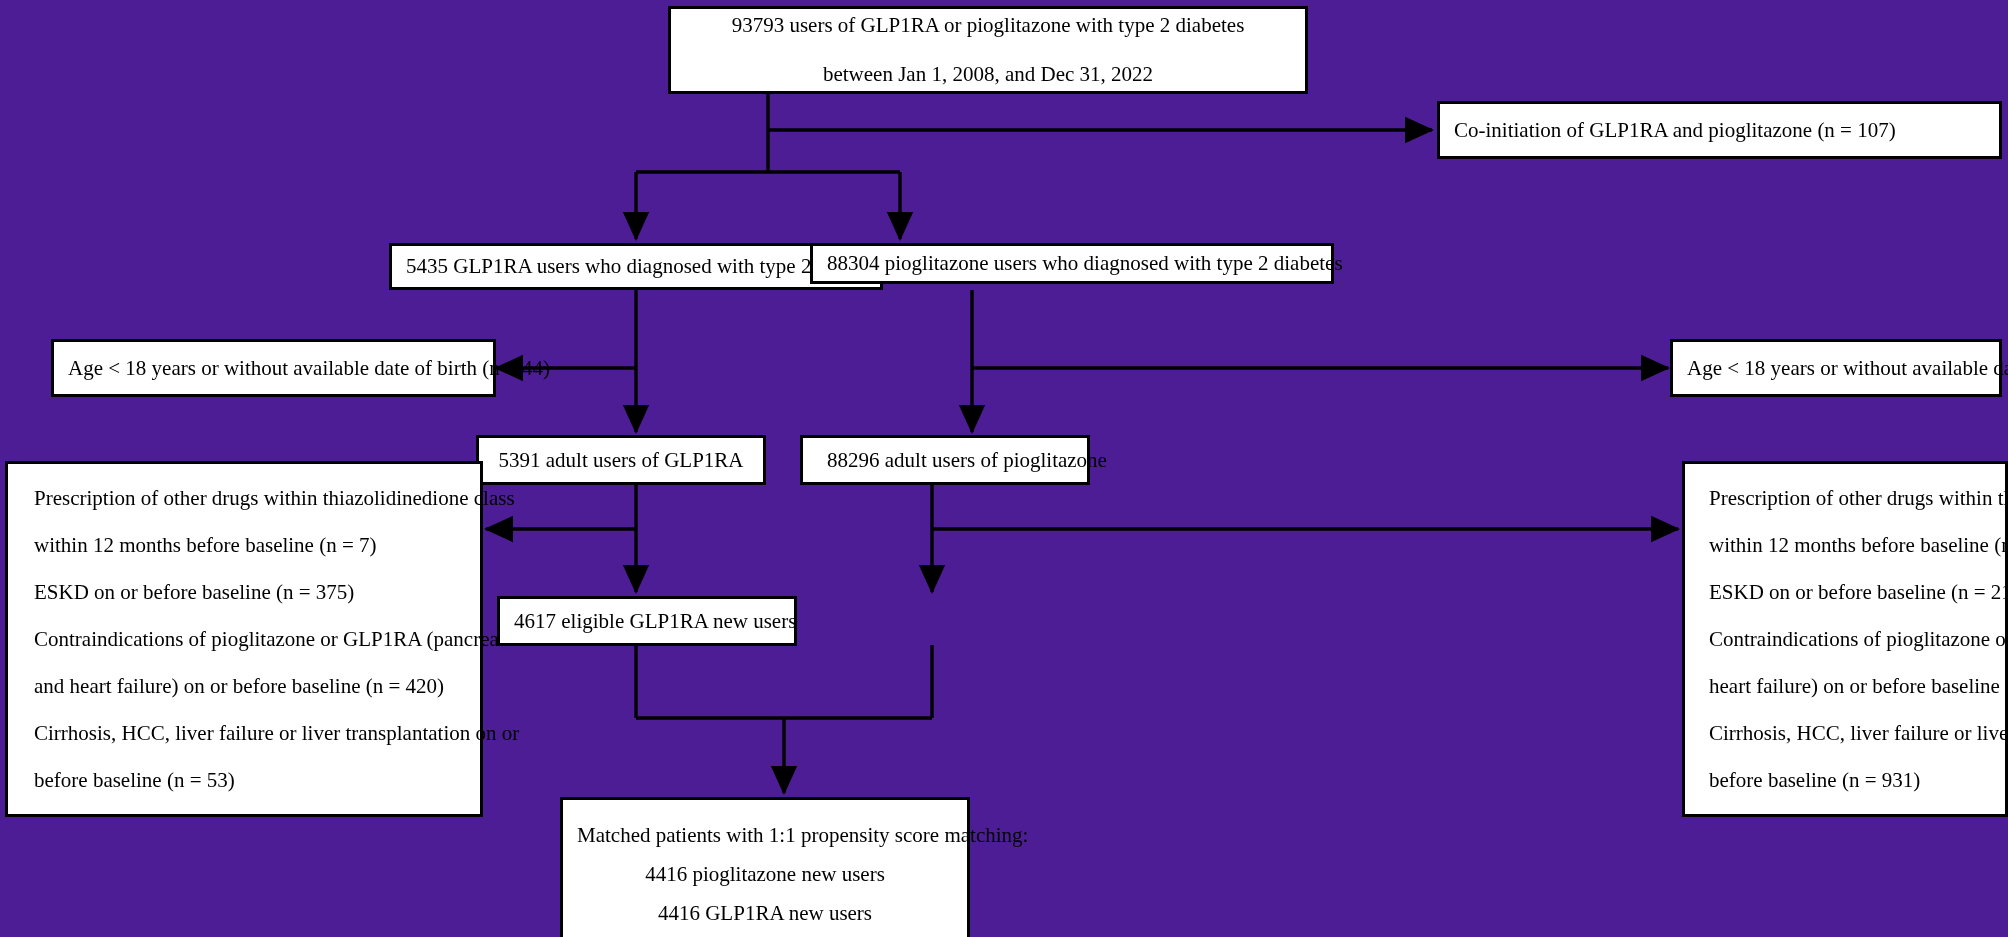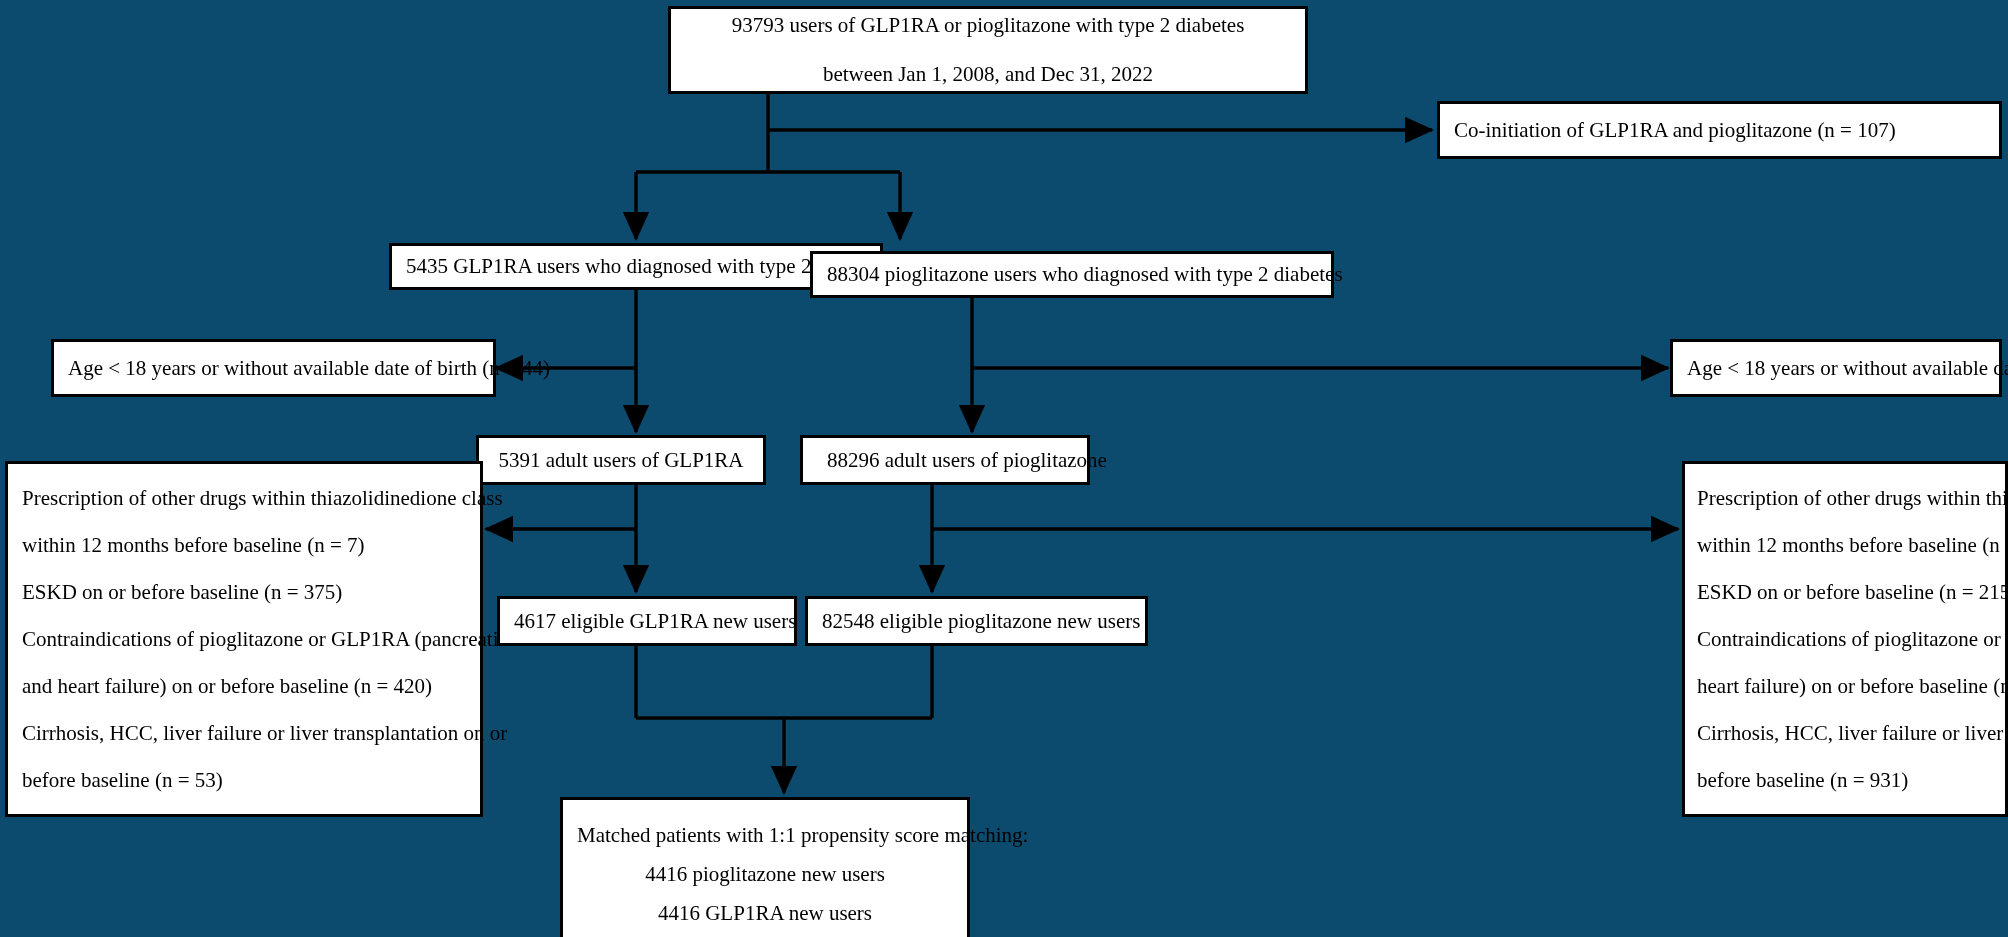--- a/index.html
+++ b/index.html
@@ -5,21 +5,21 @@
 <style>
   html, body {
     margin: 0;
     padding: 0;
     background: #ffffff;
   }
   #canvas {
     position: relative;
     width: 2008px;
     height: 937px;
-    background: #0c4a6e;
+    background: #4c1d95;
     font-family: "Liberation Serif", "DejaVu Serif", serif;
     color: #000000;
     overflow: hidden;
     text-decoration: underline;
   }
   svg#wires {
     position: absolute;
     left: 0;
     top: 0;
     width: 2008px;
@@ -38,21 +38,21 @@
   }
   .box.center { align-items: center; text-align: center; }
   .box.left   { align-items: flex-start; text-align: left; }
   .box.pad    { padding: 6px 14px; }
   .line {
     font-size: 21px;
     line-height: 1.0;
     white-space: nowrap;
   }
   .box.center .line { width: 100%; }
-  .multi .line { margin: 13px 0; }
+  .multi .line { margin: 13px 12px; }
   .stack .line { margin: 9px 0; }
 </style>
 </head>
 <body>
 
 <div id="canvas">
 
   <svg id="wires" viewBox="0 0 2008 937" xmlns="http://www.w3.org/2000/svg">
     <defs>
       <marker id="ah" markerWidth="9" markerHeight="9" refX="8" refY="4.5" orient="auto" markerUnits="strokeWidth">
@@ -93,21 +93,21 @@
   </div>
 
   <div class="box left pad" style="left:1437px; top:101px; width:565px; height:58px;">
     <div class="line">Co-initiation of GLP1RA and pioglitazone (n = 107)</div>
   </div>
 
   <div class="box center pad" style="left:389px; top:243px; width:494px; height:47px;">
     <div class="line">5435 GLP1RA users who diagnosed with type 2 diabetes</div>
   </div>
 
-  <div class="box center pad" style="left:810px; top:251px; width:524px; height:47px;text-align:center;">
+  <div class="box center pad" style="left:810px; top:243px; width:524px; height:41px;text-align:center;">
     <div class="line">88304 pioglitazone users who diagnosed with type 2 diabetes</div>
   </div>
 
   <div class="box center pad" style="left:51px; top:339px; width:445px; height:58px;">
     <div class="line">Age &lt; 18 years or without available date of birth (n = 44)</div>
   </div>
 
   <div class="box center pad" style="left:1670px; top:339px; width:332px; height:58px;">
     <div class="line">Age &lt; 18 years or without available date of birth (n = 8)</div>
   </div>
@@ -137,23 +137,20 @@
     <div class="line">Contraindications of pioglitazone or GLP1RA (pancreatitis and</div>
     <div class="line">heart failure) on or before baseline (n =1863)</div>
     <div class="line">Cirrhosis, HCC, liver failure or liver transplantation on or</div>
     <div class="line">before baseline (n = 931)</div>
   </div>
 
   <div class="box center pad" style="left:497px; top:596px; width:300px; height:50px;justify-content:center;">
     <div class="line">4617 eligible GLP1RA new users</div>
   </div>
 
-  <div class="box center pad" style="left:805px; top:596px; width:343px; height:50px;">
-    <div class="line">82548 eligible pioglitazone new users</div>
-  </div>
 
   <div class="box center pad stack" style="left:560px; top:797px; width:410px; height:154px;">
     <div class="line">Matched patients with 1:1 propensity score matching:</div>
     <div class="line">4416 pioglitazone new users</div>
     <div class="line">4416 GLP1RA new users</div>
   </div>
 
 </div>
 
 </body></html>

